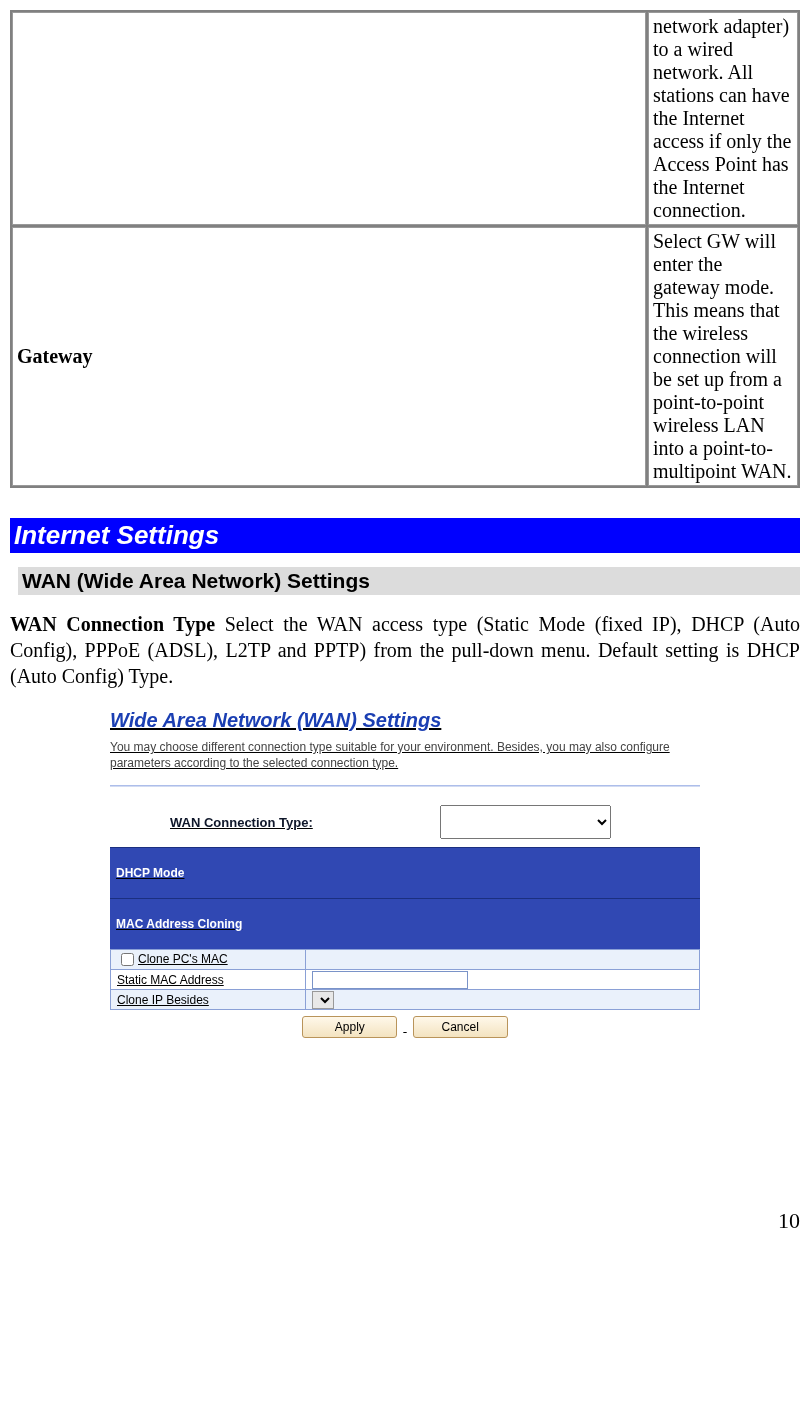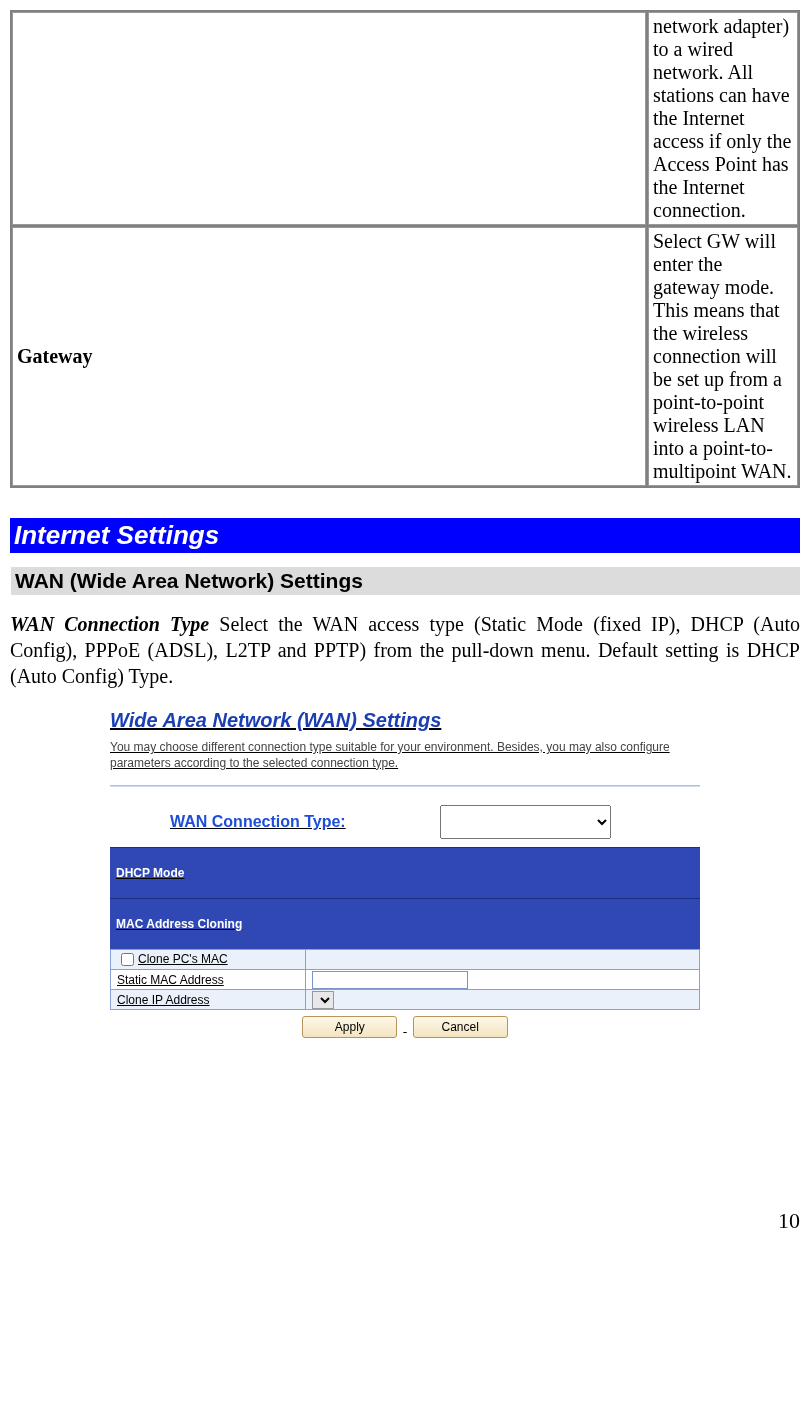--- a/index.html
+++ b/index.html
@@ -39,29 +39,29 @@
     margin: 30px 0 8px 0;
     padding: 2px 4px;
     font-style: italic;
   }
   h2.subsection {
     background: #dcdcdc;
     color: #000;
     font-family: Arial, Helvetica, sans-serif;
     font-weight: bold;
     font-size: 21px;
-    margin: 14px 0 16px 1px;
+    margin: 14px 0 16px 8px;
     padding: 2px 4px;
   }
   p.para {
     text-align: justify;
     margin: 8px 0 20px 0;
     line-height: 1.3;
   }
-  .bold { font-weight: bold; font-style: italic; }
+  .bold { font-weight: bold; }
 
   
   .wan-panel {
     width: 590px;
     margin: 0 auto;
     font-family: Arial, Helvetica, sans-serif;
     font-size: 12px;
     text-decoration: underline;
   }
   .wan-title {
@@ -83,24 +83,24 @@
     background: linear-gradient(#9bb0e6, #e4e9f6);
     margin-bottom: 18px;
   }
   .wan-conn-row {
     display: flex;
     align-items: center;
     margin-bottom: 8px;
   }
   .wan-conn-label {
     font-weight: bold;
-    color: #1d4ed8;
+    color: #0f172a;
     margin-left: 60px;
     width: 270px;
-    font-size: 16px;
+    font-size: 13px;
   }
   .wan-select {
     font-family: Arial, Helvetica, sans-serif;
     font-size: 16px;
     padding: 16px 2px;
     height: 20px;
   }
   .section-bar {
     background: #3048b3;
     color: #fff;
@@ -211,21 +211,21 @@
       </td>
       <td></td>
     </tr>
     <tr>
       <td class="lbl">Static MAC Address</td>
       <td>
         <input class="field-input" type="text" value="" style="">
       </td>
     </tr>
     <tr>
-      <td class="lbl">Clone IP Address</td>
+      <td class="lbl">Clone IP Besides</td>
       <td>
         <select class="field-select">
           <option></option>
         </select>
       </td>
     </tr>
   </tbody>
     </table>
 
   <div class="btn-row">

